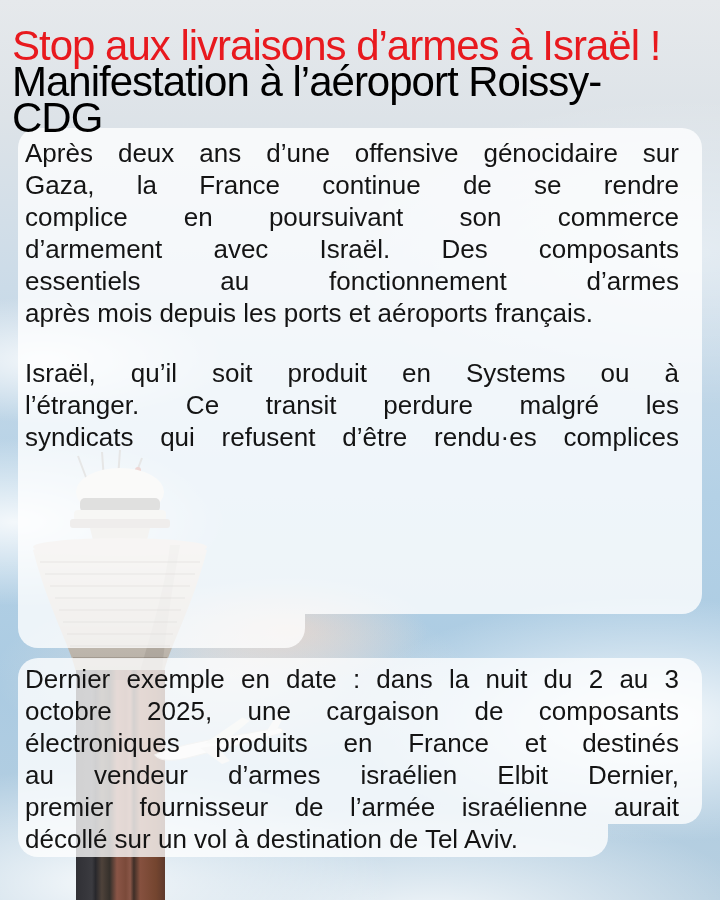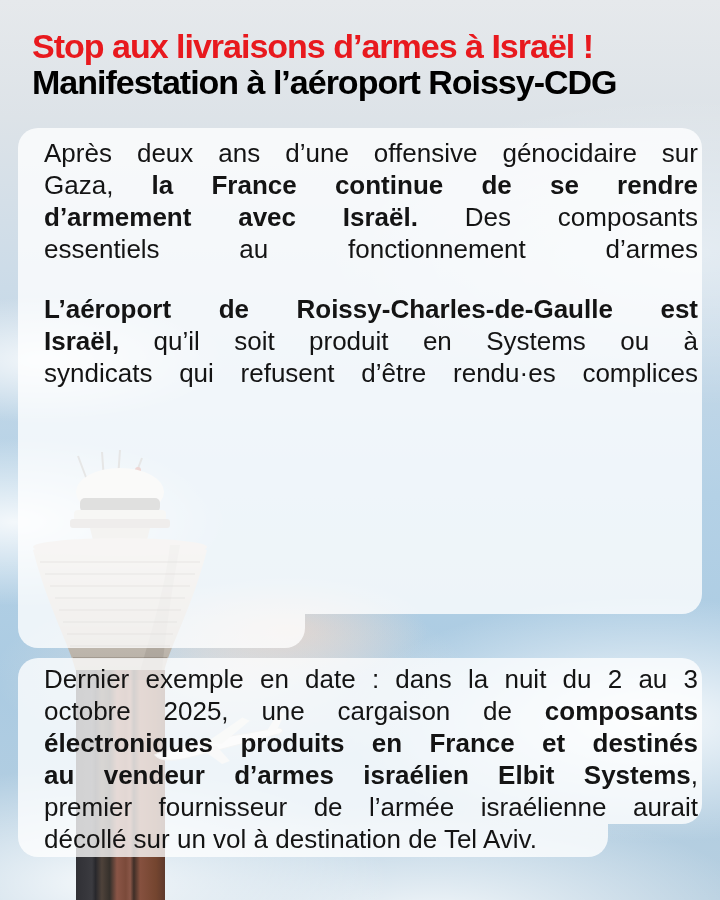--- a/index.html
+++ b/index.html
@@ -26,35 +26,35 @@
   .plane{position:absolute;left:150px;top:712px;z-index:1;opacity:.95;}
 
   
   .backdrop{position:absolute;z-index:2;background:rgba(255,255,255,.78);}
   .bd1-main{left:18px;top:128px;width:684px;height:486px;border-radius:20px 20px 20px 0;}
   .bd1-tab {left:18px;top:614px;width:287px;height:34px;border-radius:0 0 20px 20px;}
   .bd3-main{left:18px;top:658px;width:684px;height:166px;border-radius:20px 20px 20px 0;}
   .bd3-tab {left:18px;top:824px;width:590px;height:33px;border-radius:0 0 20px 20px;}
 
   
-  .header{position:absolute;left:32px;top:28px;width:670px;z-index:3;
-          font-weight:700;font-size:34px;line-height:36px;letter-spacing:-1px;}
+  .header{position:absolute;left:12px;top:28px;width:670px;z-index:3;
+          font-weight:400;font-size:42px;line-height:36px;letter-spacing:-1px;}
   .header .title{color:#e8191e;}
   .header .subtitle{color:#000000;}
 
   
-  .textblock{position:absolute;left:44px;width:654px;z-index:3;color:#141414;
+  .textblock{position:absolute;left:25px;width:654px;z-index:3;color:#141414;
              font-size:26px;line-height:32px;}
   .tb1{top:137px;}
   .tb2{top:663px;}
   .para{margin:0 0 28px 0;}
   .para:last-child{margin-bottom:0;}
   .line{text-align:justify;text-align-last:justify;white-space:normal;}
   .line.last{text-align-last:left;}
-  .line .b{font-weight:700;}
+  .line .b{font-weight:400;}
   .line .r{font-weight:400;}
 </style>
 </head>
 <body>
 
 <div class="poster">
 
   <div class="sky"></div>
 
   <svg class="tower" width="200" height="450" viewBox="0 0 200 450" aria-hidden="true">
@@ -124,33 +124,35 @@
 
   <div class="header">
     <div class="title">Stop aux livraisons d’armes à Israël !</div>
     <div class="subtitle">Manifestation à l’aéroport Roissy-CDG</div>
   </div>
 
   <div class="textblock tb1">
       <div class="para">
         <div class="line"><span class="r">Après deux ans d’une offensive génocidaire sur</span></div>
         <div class="line"><span class="r">Gaza, </span><span class="b">la France continue de se rendre</span></div>
+        <div class="line"><span class="b">complice en poursuivant son commerce</span></div>
         <div class="line"><span class="b">d’armement avec Israël.</span><span class="r"> Des composants</span></div>
         <div class="line"><span class="r">essentiels au fonctionnement d’armes</span></div>
+        <div class="line last"><span class="r">après mois depuis les ports et aéroports français.</span></div>
       </div>
       <div class="para">
-        <div class="line"><span class="b">L’aéroport de Roissy-Charles-de-Gaulle est</span></div>
         <div class="line"><span class="b">Israël,</span><span class="r"> qu’il soit produit en Systems ou à</span></div>
+        <div class="line"><span class="r">l’étranger. Ce transit perdure malgré les</span></div>
         <div class="line"><span class="r">syndicats qui refusent d’être rendu·es complices</span></div>
       </div>
     </div>
   <div class="textblock tb2">
       <div class="para">
         <div class="line"><span class="r">Dernier exemple en date : dans la nuit du 2 au 3</span></div>
         <div class="line"><span class="r">octobre 2025, une cargaison de </span><span class="b">composants</span></div>
         <div class="line"><span class="b">électroniques produits en France et destinés</span></div>
-        <div class="line"><span class="b">au vendeur d’armes israélien Elbit Systems</span><span class="r">,</span></div>
+        <div class="line"><span class="b">au vendeur d’armes israélien Elbit Dernier</span><span class="r">,</span></div>
         <div class="line"><span class="r">premier fournisseur de l’armée israélienne aurait</span></div>
         <div class="line last"><span class="r">décollé sur un vol à destination de Tel Aviv.</span></div>
       </div>
     </div>
 
 </div>
 
 </body></html>

